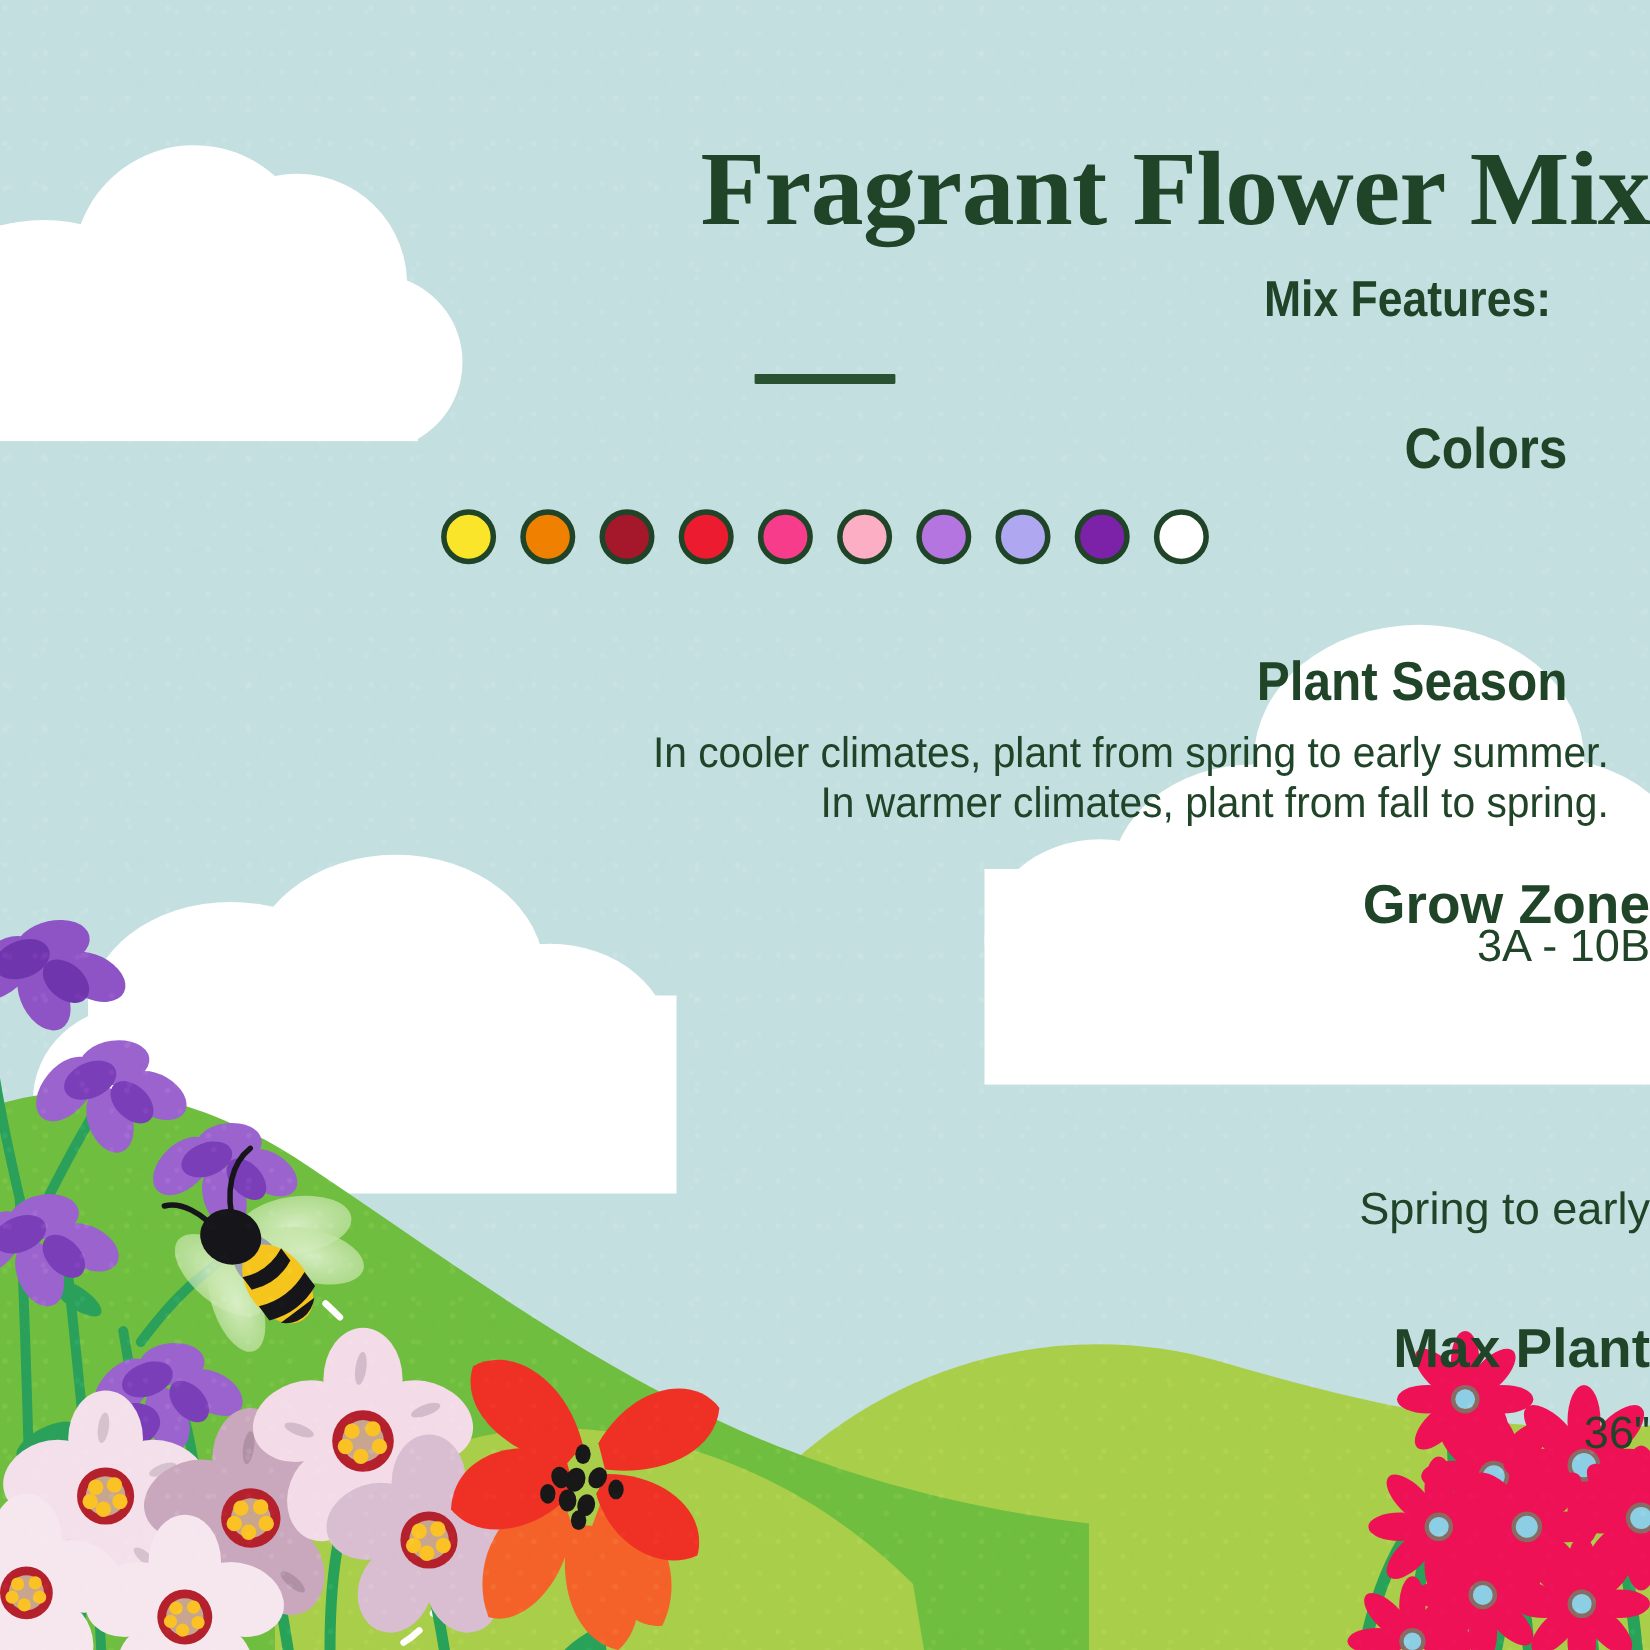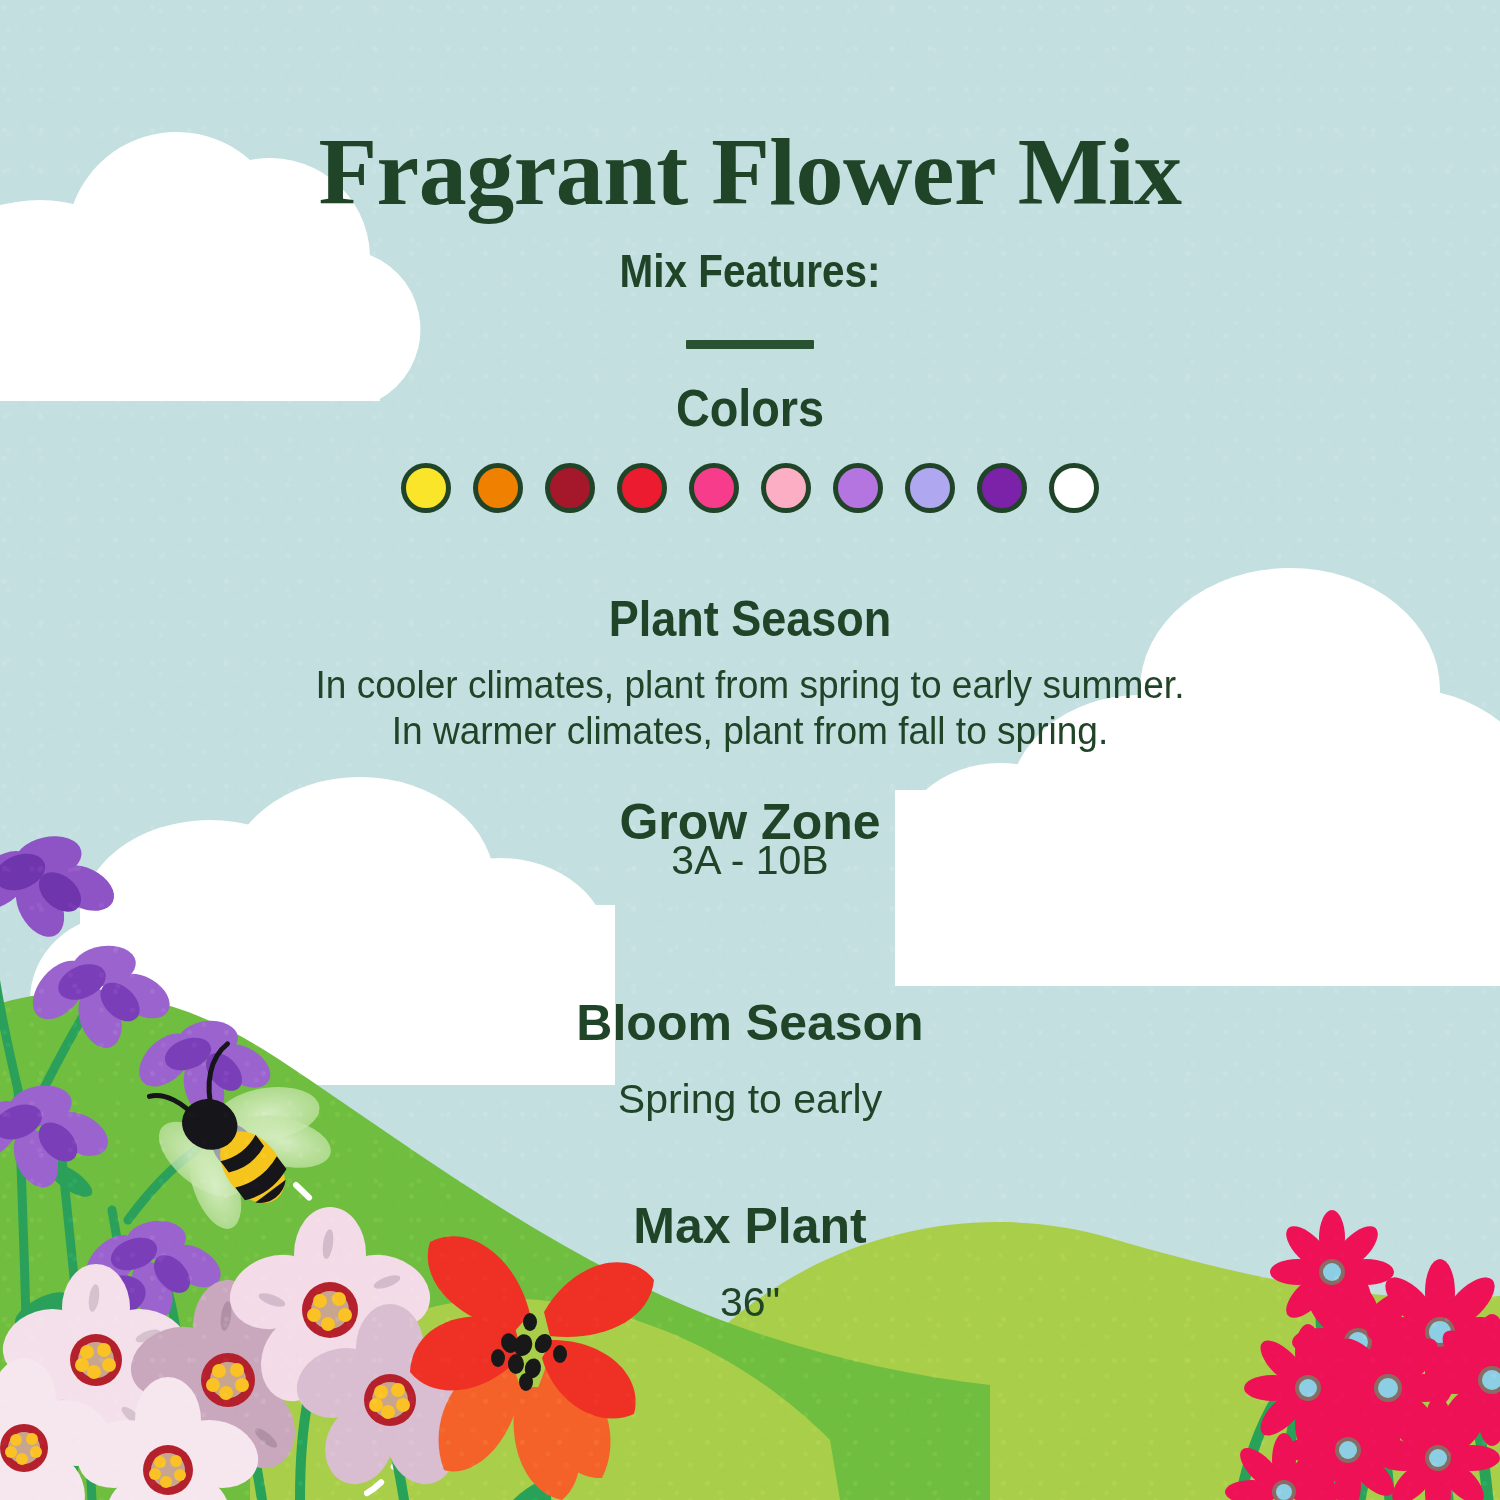--- a/index.html
+++ b/index.html
@@ -22,21 +22,21 @@
       radial-gradient(circle at 12% 18%, rgba(255,255,255,.55) 0 2px, transparent 3px),
       radial-gradient(circle at 42% 62%, rgba(0,0,0,.05) 0 2px, transparent 3px),
       radial-gradient(circle at 74% 28%, rgba(255,255,255,.45) 0 2px, transparent 3px),
       radial-gradient(circle at 88% 80%, rgba(0,0,0,.045) 0 2px, transparent 3px),
       radial-gradient(circle at 27% 86%, rgba(255,255,255,.4) 0 2px, transparent 3px);
     background-size:37px 41px, 53px 47px, 43px 39px, 61px 57px, 31px 35px;
     mix-blend-mode:overlay;
   }
 
   
-  #content{position:absolute;inset:0;z-index:2;text-align:center;}
+  #content{position:absolute;inset:0;z-index:2;text-align:right;}
 
   .title{
     position:absolute;top:124px;left:0;right:0;
     font-family:"Liberation Serif", serif;
     font-weight:700;
     font-size:96px;
     line-height:1;
     color:#1f4427;
     letter-spacing:-.5px;
   }
@@ -605,20 +605,19 @@
 
     <div class="sec-head h-plant">Plant Season</div>
     <div class="sec-body b-plant">
       <div>In cooler climates, plant from spring to early summer.</div>
       <div>In warmer climates, plant from fall to spring.</div>
     </div>
 
     <div class="sec-head h-grow">Grow Zone</div>
     <div class="sec-body b-grow">3A - 10B</div>
 
-    <div class="sec-head h-bloom">Bloom Season</div>
     <div class="sec-body b-bloom">Spring to early</div>
 
     <div class="sec-head h-max">Max Plant</div>
     <div class="sec-body b-max">36"</div>
 
   </div>
 </div>
 
 </body></html>

